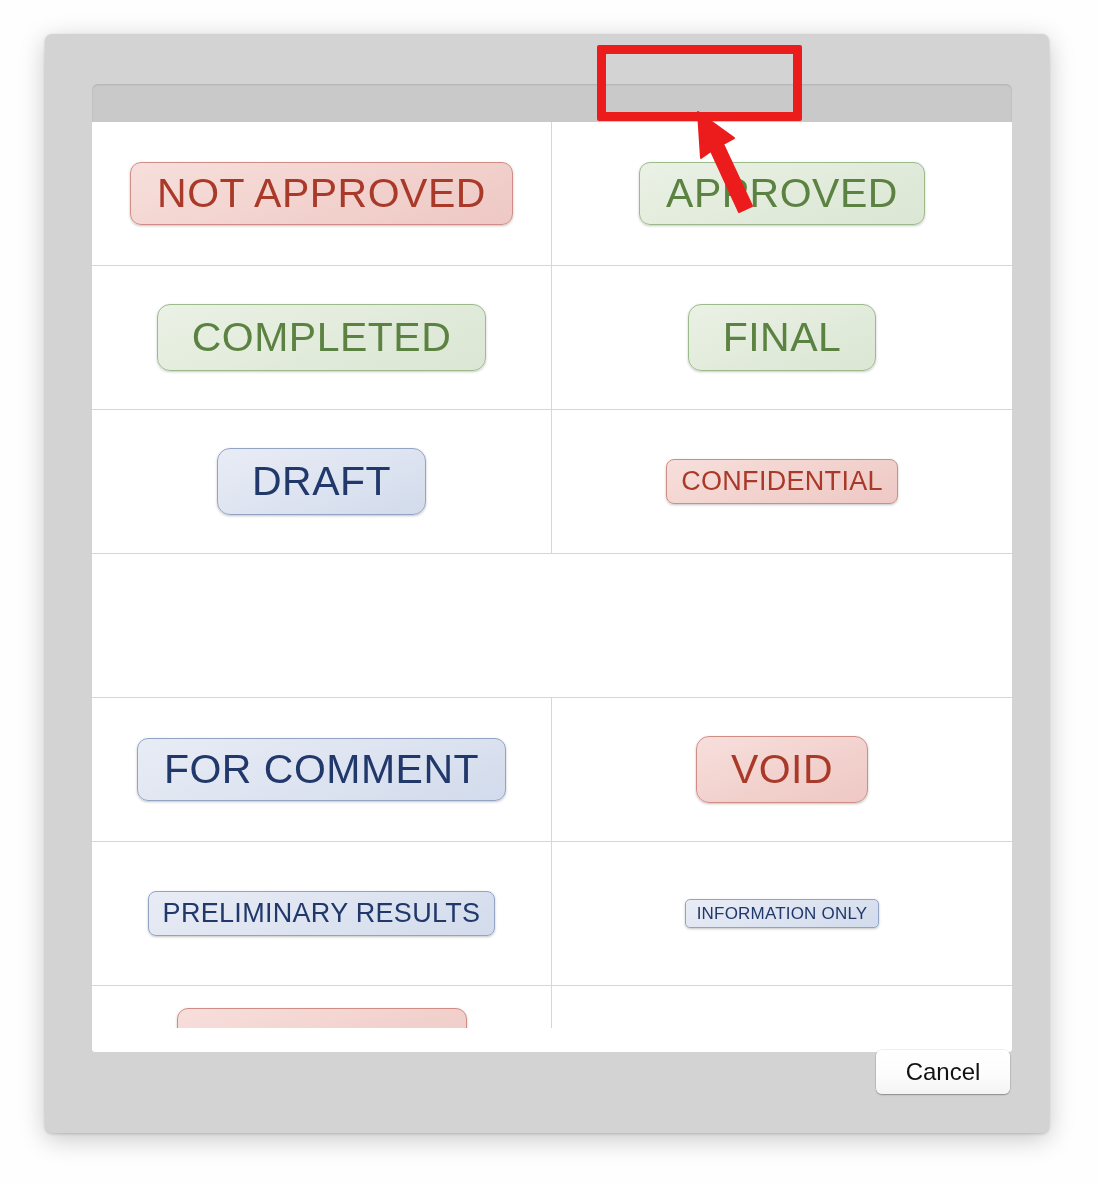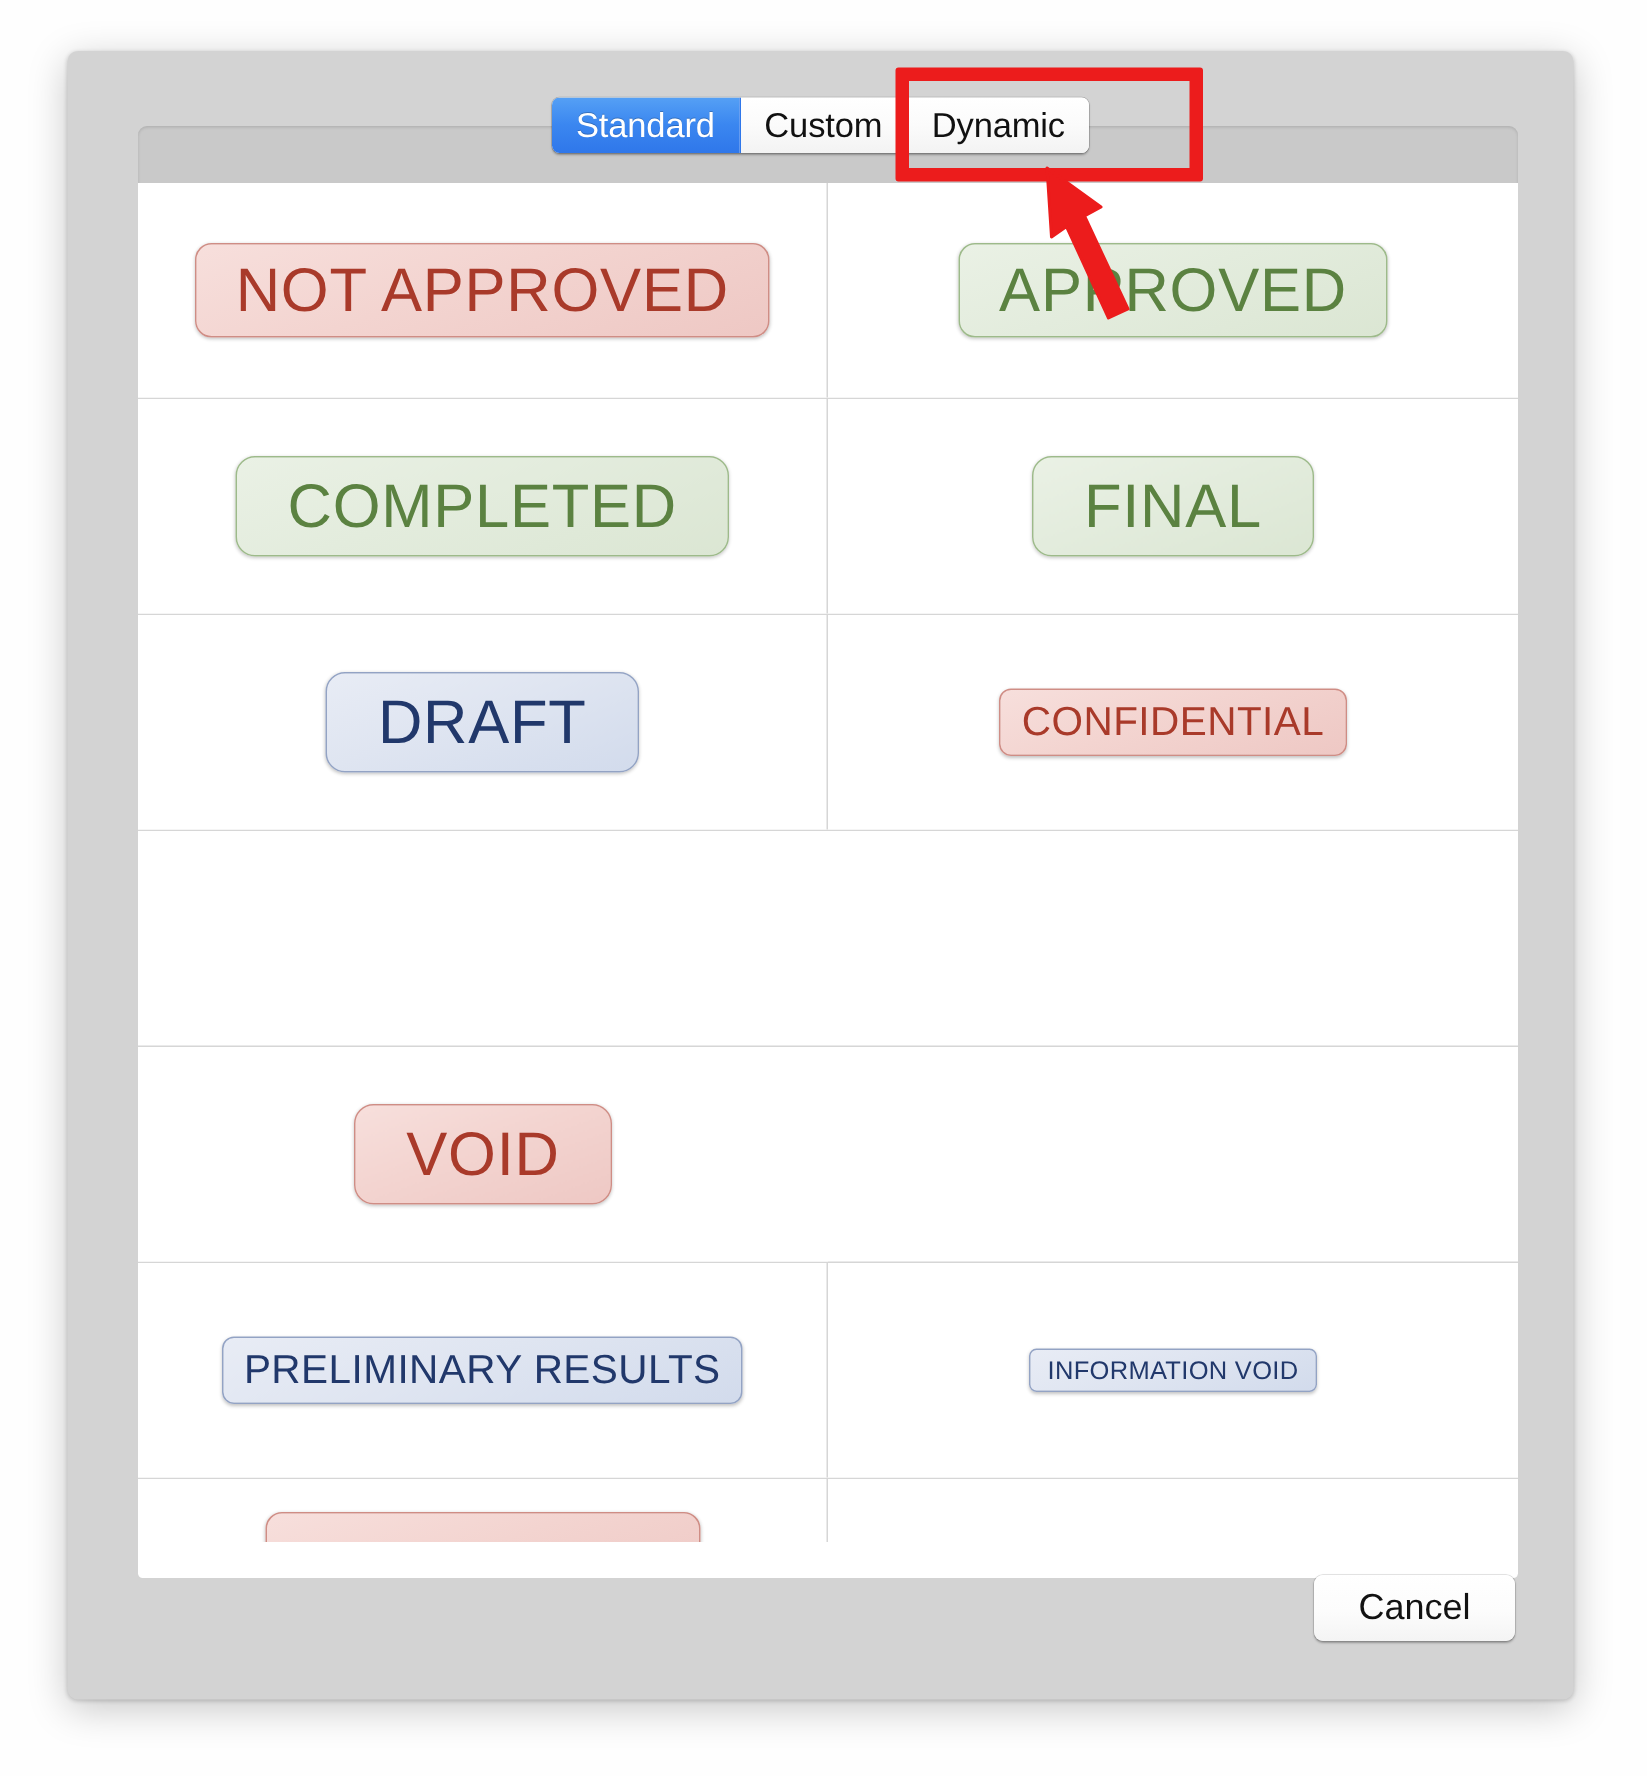--- a/index.html
+++ b/index.html
@@ -243,48 +243,44 @@
                 <div class="stamp blue sz-xl">DRAFT</div>
               </div>
               <div class="cell">
                 <div class="stamp red sz-wide">CONFIDENTIAL</div>
               </div>
             </div>
             <div class="row">
             </div>
             <div class="row">
               <div class="cell">
+                <div class="stamp blue sz-lg">FOR COMMENT</div>
+              </div>
+              <div class="cell">
                 <div class="stamp red sz-xl">VOID</div>
               </div>
             </div>
             <div class="row">
               <div class="cell">
                 <div class="stamp blue sz-wide">PRELIMINARY RESULTS</div>
               </div>
               <div class="cell">
-                <div class="stamp blue sz-sm">INFORMATION VOID</div>
+                <div class="stamp blue sz-sm">INFORMATION ONLY</div>
               </div>
             </div>
             <div class="row clipped">
               <div class="cell">
                 <div class="stamp red sz-lg" style="min-width: 290px; min-height: 64px;"></div>
               </div>
               <div class="cell"></div>
             </div>
           </div>
       </div>
     </div>
 
-    <div class="tabbar">
-      <div class="segmented" id="segmented">
-          <div class="seg active">Standard</div>
-          <div class="seg">Custom</div>
-          <div class="seg">Dynamic</div>
-        </div>
-    </div>
 
     <button class="cancel-btn">Cancel</button>
   </div>
 
   <div class="annot-box"></div>
   <svg class="annot-arrow" viewBox="0 0 110 110">
     <path d="M8 4 L44 30 L33 36 L62 98 L49 104 L21 43 L11 50 Z" fill="#ec1c1c" stroke="#ec1c1c" stroke-width="2" stroke-linejoin="round"></path>
   </svg>
 
 </div>

